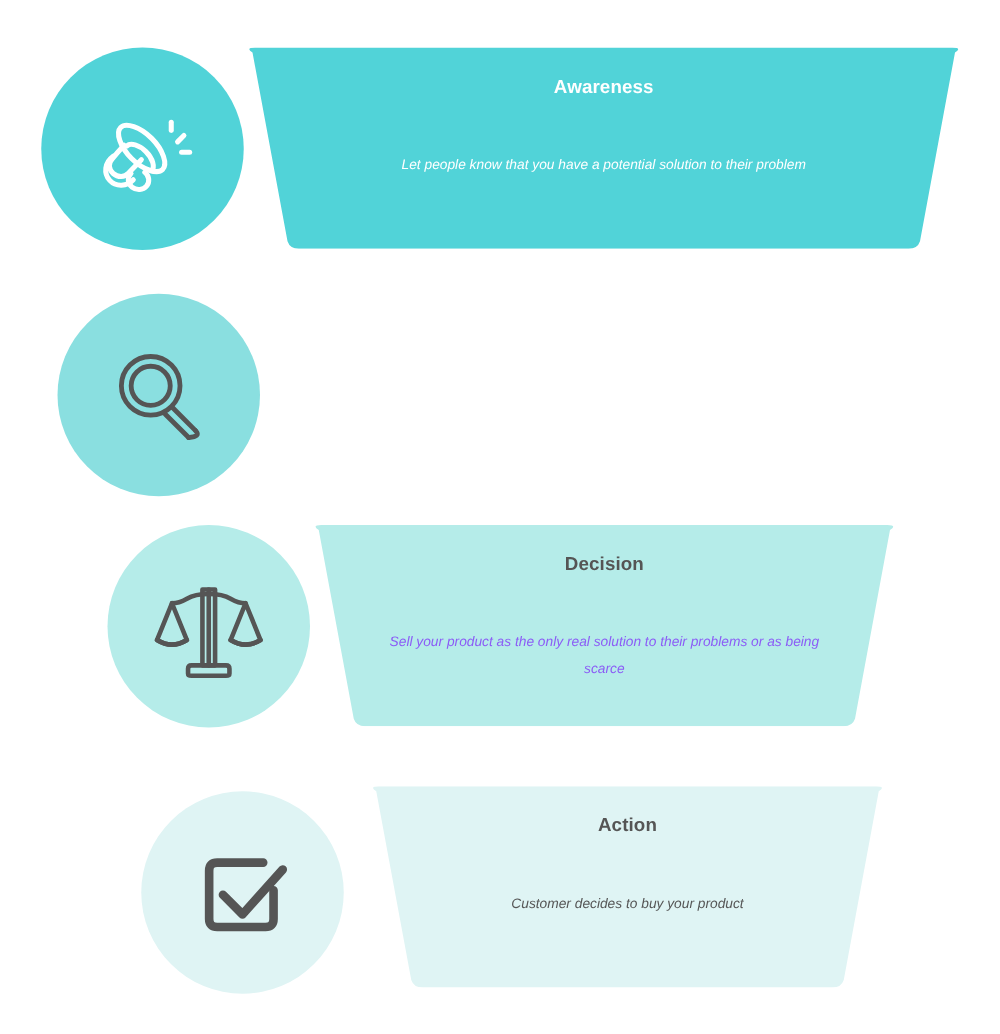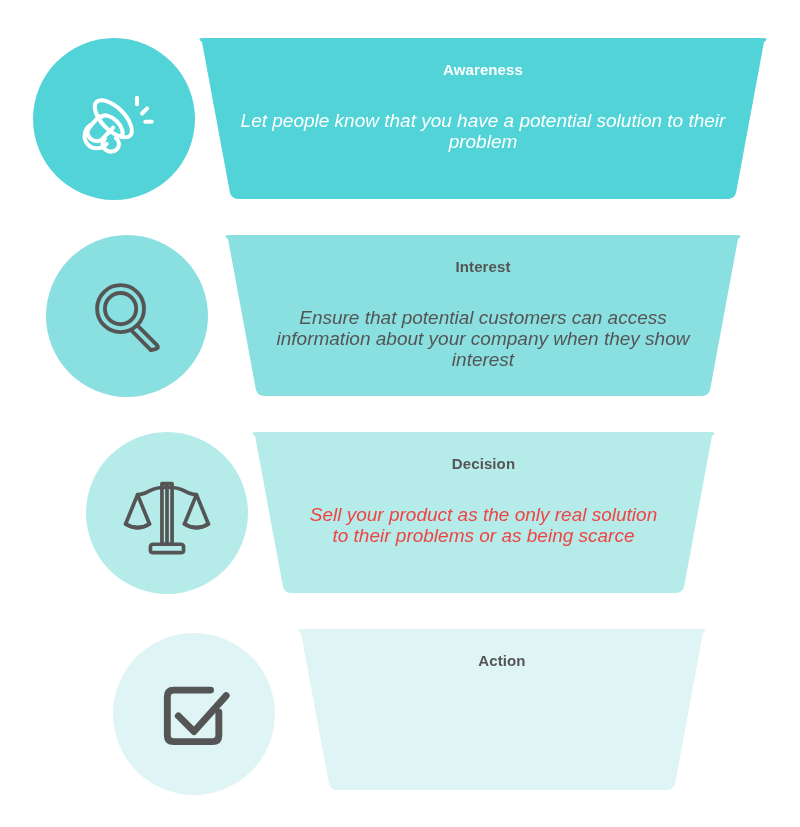--- a/index.html
+++ b/index.html
@@ -65,22 +65,22 @@
     padding-top: 22px;
   }
   .band-title {
     font-size: 15px;
     font-weight: bold;
     letter-spacing: 0.1px;
     line-height: 20px;
     text-align: center;
   }
   .band-desc {
-    margin-top: 30px;
-    font-size: 19px;
+    margin-top: 42px;
+    font-size: 11px;
     font-style: italic;
     line-height: 21px;
     text-align: center;
     max-width: 86%;
   }
 </style>
 </head>
 <body>
 
 <div class="funnel">
@@ -116,32 +116,23 @@
       <span>
         <svg viewBox="0 0 100 100" fill="none" stroke="#555555" stroke-width="4.2" stroke-linecap="round" stroke-linejoin="round">
           <circle cx="43" cy="42" r="25.5"></circle>
           <circle cx="43" cy="42" r="17"></circle>
           <path d="M61.5 60.5 L82 81"></path>
           <path d="M55.5 66.5 L76 87"></path>
           <path d="M82 81 Q87 86 76 87"></path>
         </svg>
       </span>
     </div>
-    <div class="band" style="left:222px; width:522px;">
-      <svg viewBox="0 0 522 161" preserveAspectRatio="none">
-        <path d="M6 4 Q0 0 8 0 L514 0 Q522 0 516 4 L488 155 Q486 161 479 161 L43 161 Q36 161 34 155 Z" fill="#8adfe0"></path>
-      </svg>
-      <div class="band-text">
-        <div class="band-title" style="color:#555555;">Interest</div>
-        <div class="band-desc" style="color:#555555; max-width:80%;">Ensure that potential customers can access information about your company when they show interest</div>
-      </div>
-    </div>
   </div>
 
-  <div class="stage" style="top:432px;">
+  <div class="stage" style="top:420px;">
     <div class="icon-circle" style="left:86px; top:0px; background:#b5ece9;">
       <span>
         <svg viewBox="0 0 100 100" fill="none" stroke="#555555" stroke-width="4" stroke-linecap="round" stroke-linejoin="round">
           <path d="M50 18 L50 84"></path>
           <path d="M44.5 18 L55.5 18 L55.5 84 L44.5 84 Z"></path>
           <path d="M50 22 Q38 22 31 26 Q24 30 18 30"></path>
           <path d="M50 22 Q62 22 69 26 Q76 30 82 30"></path>
           <path d="M18 30 L5 62 Q18 70 31 62 Z"></path>
           <path d="M5 62 Q18 70 31 62"></path>
           <path d="M82 30 L69 62 Q82 70 95 62 Z"></path>
@@ -149,37 +140,38 @@
           <path d="M35 84 L65 84 Q68 84 68 87 L68 91 Q68 93 65 93 L35 93 Q32 93 32 91 L32 87 Q32 84 35 84 Z"></path>
         </svg>
       </span>
     </div>
     <div class="band" style="left:249px; width:469px;">
       <svg viewBox="0 0 469 161" preserveAspectRatio="none">
         <path d="M6 4 Q0 0 8 0 L461 0 Q469 0 463 4 L435 155 Q433 161 426 161 L43 161 Q36 161 34 155 Z" fill="#b5ece9"></path>
       </svg>
       <div class="band-text">
         <div class="band-title" style="color:#555555;">Decision</div>
-        <div class="band-desc" style="color:#ef4444; max-width:75%;text-align:center;">Sell your product as the only real solution to their problems or as being scarce</div>
+        <div class="band-desc" style="color:#8b5cf6; max-width:75%;text-align:center;">Sell your product as the only real solution to their problems or as being scarce</div>
       </div>
     </div>
   </div>
 
   <div class="stage" style="top:629px;">
     <div class="icon-circle" style="left:113px; top:4px; background:#dff4f4;">
       <span>
         <svg viewBox="0 0 100 100" fill="none" stroke="#555555" stroke-width="7.5" stroke-linecap="round" stroke-linejoin="round">
           <path d="M68 24 L28 24 Q21 24 21 31 L21 73 Q21 80 28 80 L70 80 Q77 80 77 73 L77 48"></path>
           <path d="M33 52 L50 69 L85 30"></path>
         </svg>
       </span>
     </div>
     <div class="band" style="left:295px; width:414px;">
       <svg viewBox="0 0 414 161" preserveAspectRatio="none">
         <path d="M6 4 Q0 0 8 0 L406 0 Q414 0 408 4 L380 155 Q378 161 371 161 L43 161 Q36 161 34 155 Z" fill="#dff4f4"></path>
       </svg>
       <div class="band-text">
         <div class="band-title" style="color:#555555;">Action</div>
+        <div class="band-desc" style="color:#555555; max-width:85%;">Customer decides to buy your product</div>
       </div>
     </div>
   </div>
 
 </div>
 
 </body></html>

